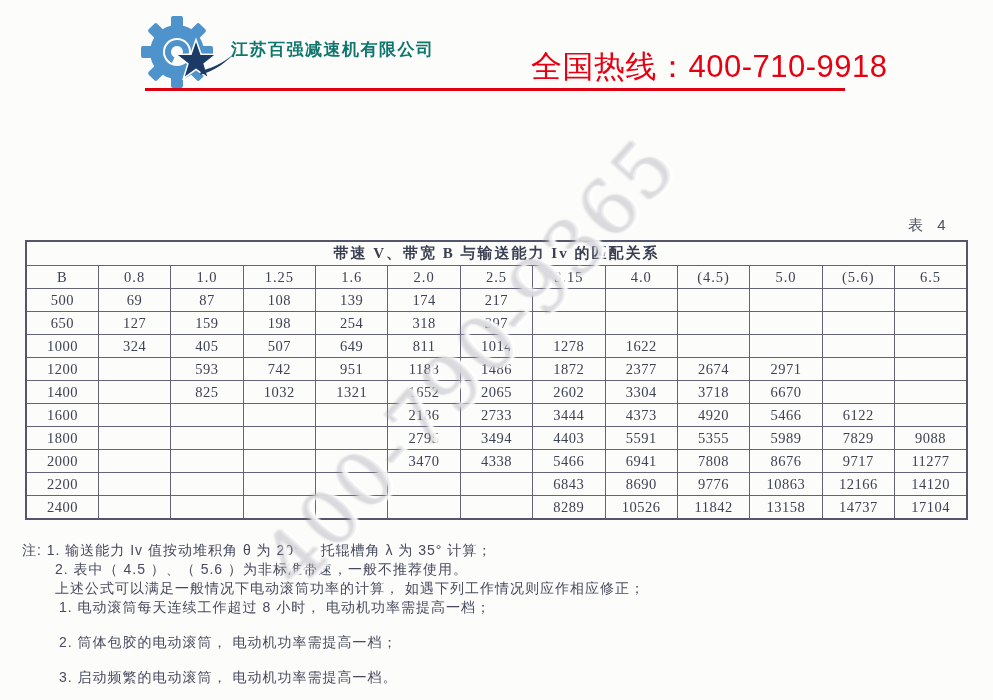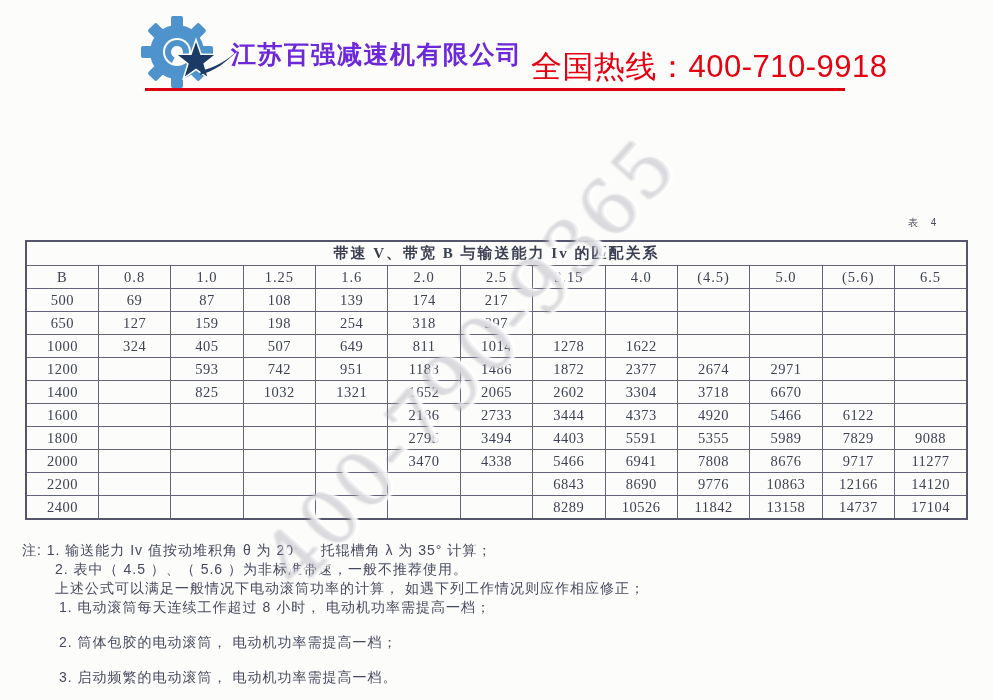--- a/index.html
+++ b/index.html
@@ -7,21 +7,21 @@
     width:993px;height:700px;position:relative;overflow:hidden;
     background:#fcfcfa;
     font-family:"Liberation Sans", sans-serif;
   }
   .page{position:absolute;inset:0;}
 
   
   .logo{position:absolute;left:138px;top:16px;width:108px;height:74px;}
   .company-name{
     position:absolute;left:231px;top:38px;
-    font-size:25px;font-weight:bold;color:#6d28d9;letter-spacing:1.5px;white-space:nowrap;
+    font-size:17px;font-weight:bold;color:#0f766e;letter-spacing:1.5px;white-space:nowrap;
   }
   .hotline{
     position:absolute;left:531px;top:46px;
     font-size:31px;font-weight:normal;color:#e60012;letter-spacing:0.5px;white-space:nowrap;
   }
   .red-divider{
     position:absolute;left:145px;top:88px;width:700px;height:3px;background:#dd0010;
   }
 
   
@@ -29,21 +29,21 @@
     position:absolute;left:472px;top:362px;z-index:3;pointer-events:none;
     transform:translate(-50%,-50%) rotate(-48deg);
     font-family:"DejaVu Serif", serif;font-size:76px;letter-spacing:3px;white-space:nowrap;
     color:rgba(198,198,205,0.22);
     text-shadow:-2px -2px 2px rgba(140,140,152,0.25), 2px 2px 2px rgba(255,255,255,0.95);
   }
 
   
   .table-caption{
     position:absolute;left:908px;top:216px;
-    font-size:10px;color:#4a4e5e;letter-spacing:5px;white-space:nowrap;
+    font-size:15px;color:#4a4e5e;letter-spacing:5px;white-space:nowrap;
   }
   table.capacity{
     position:absolute;left:25px;top:240px;width:943px;z-index:1;
     border-collapse:collapse;table-layout:fixed;
     font-family:"Liberation Serif", serif;
     color:#3d4254;
   }
   table.capacity th, table.capacity td{
     border:1px solid #63647a;
     text-align:center;vertical-align:middle;

